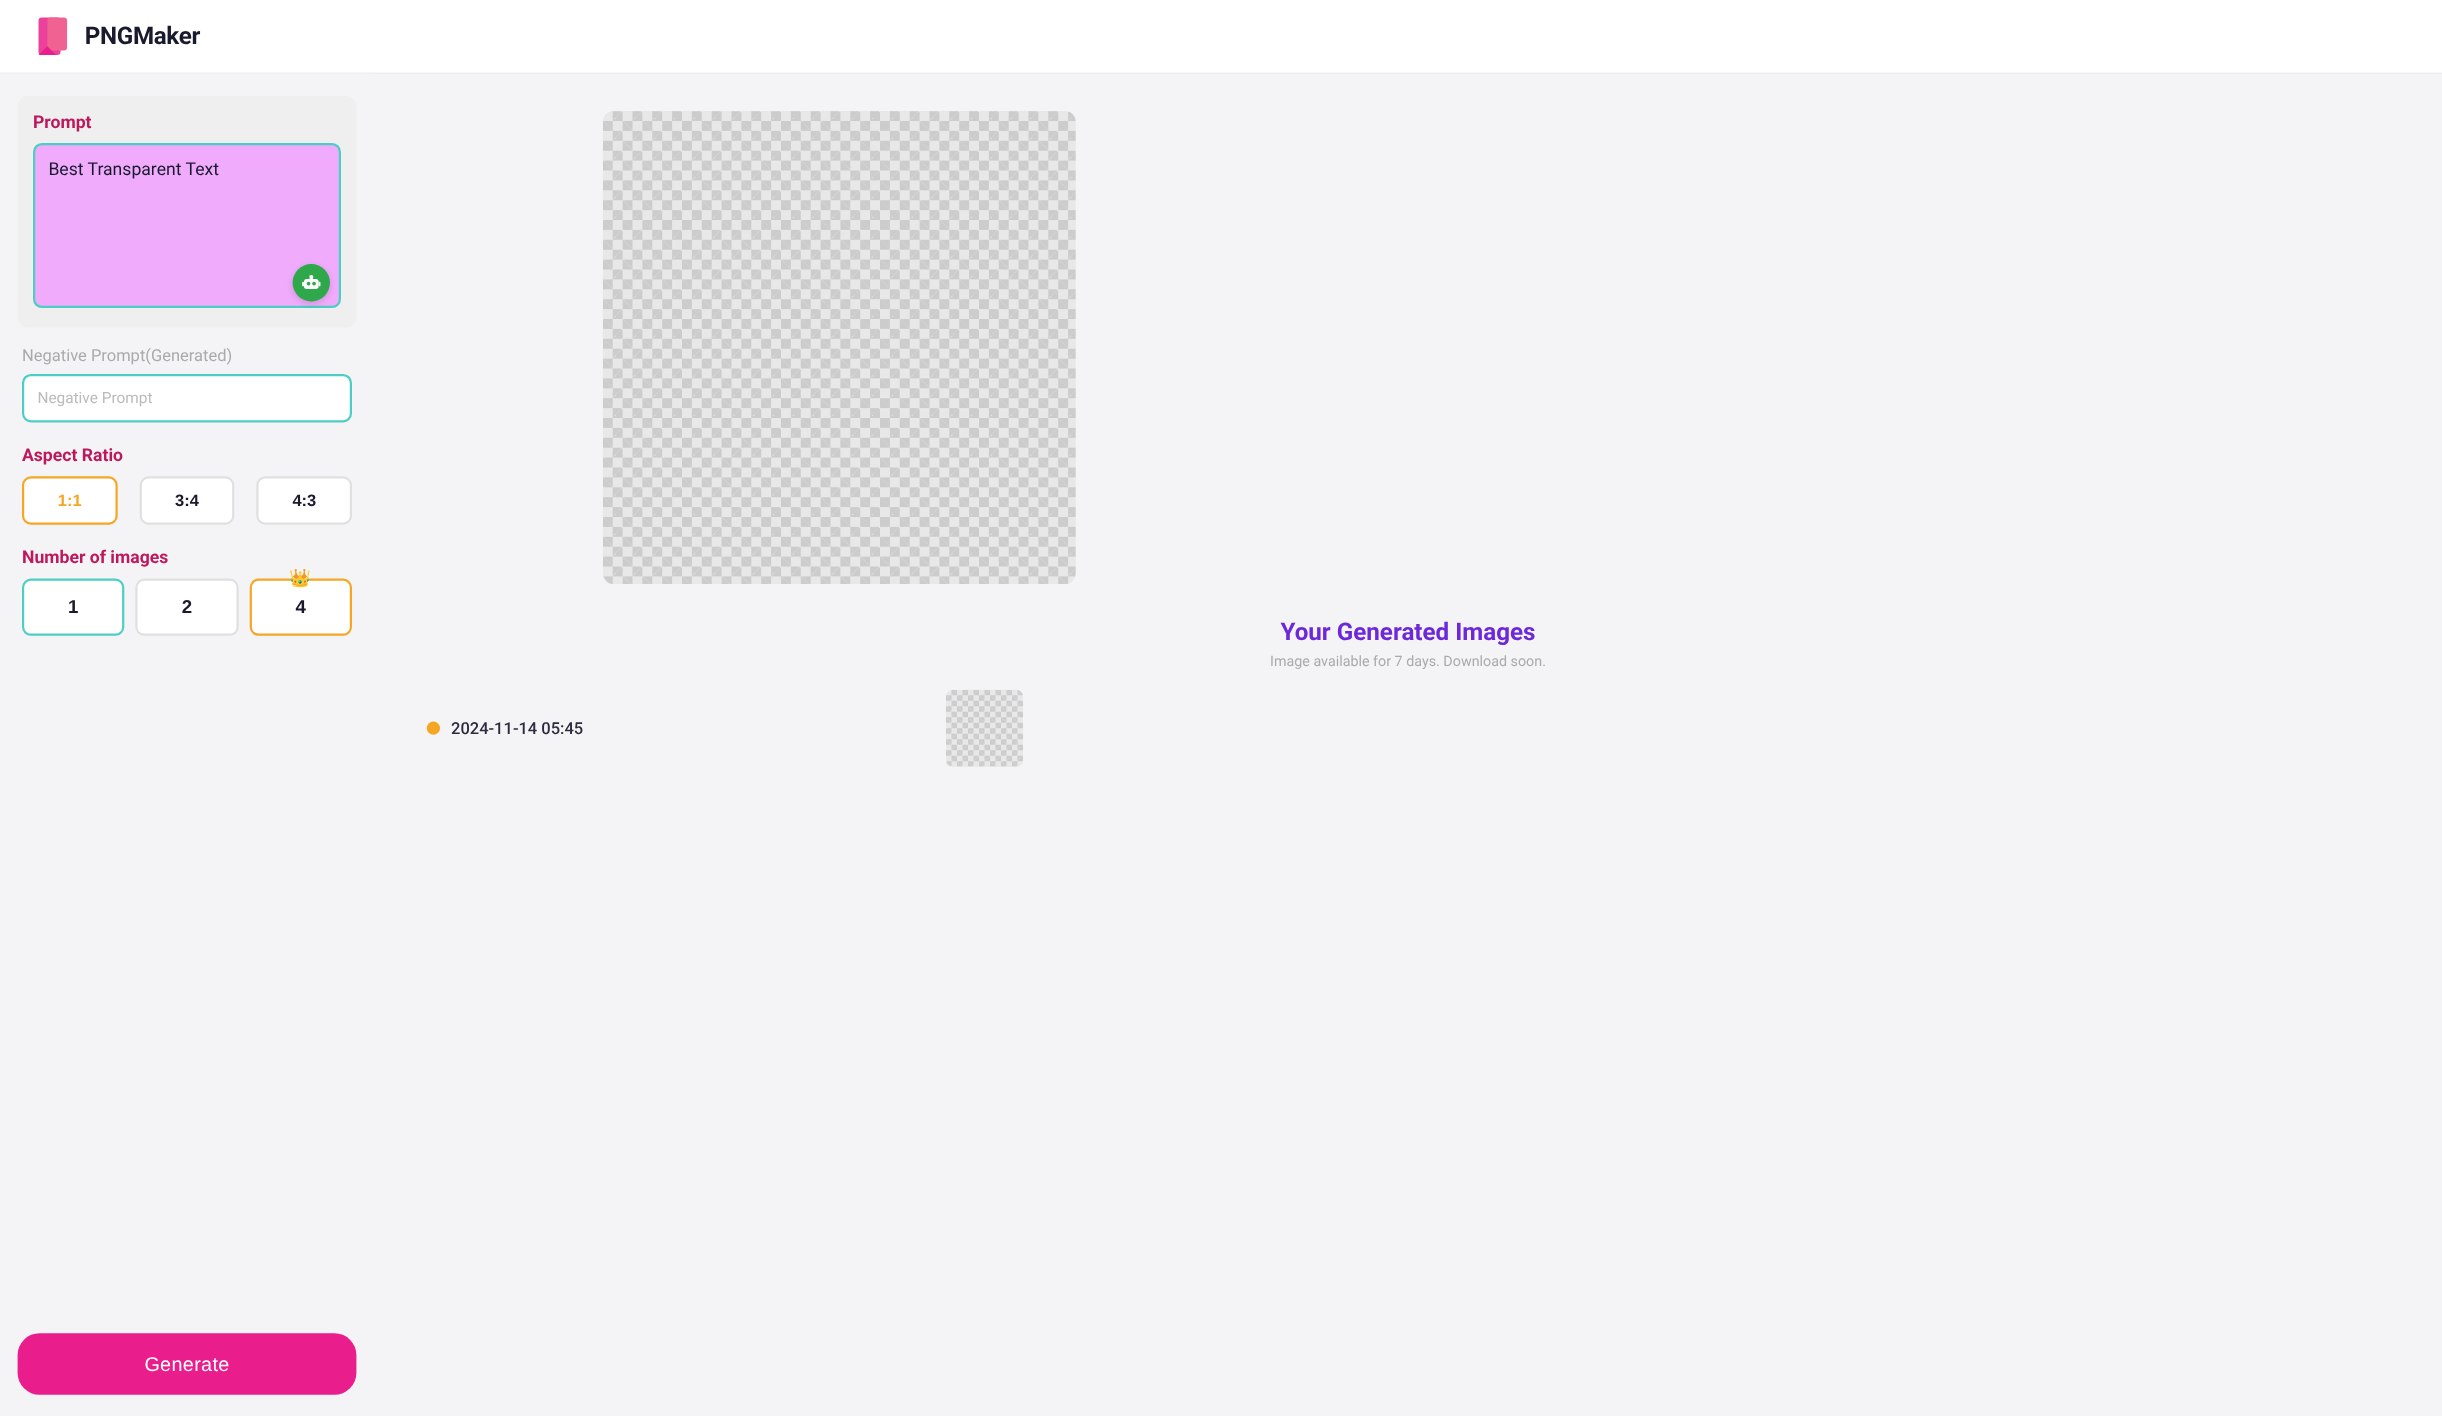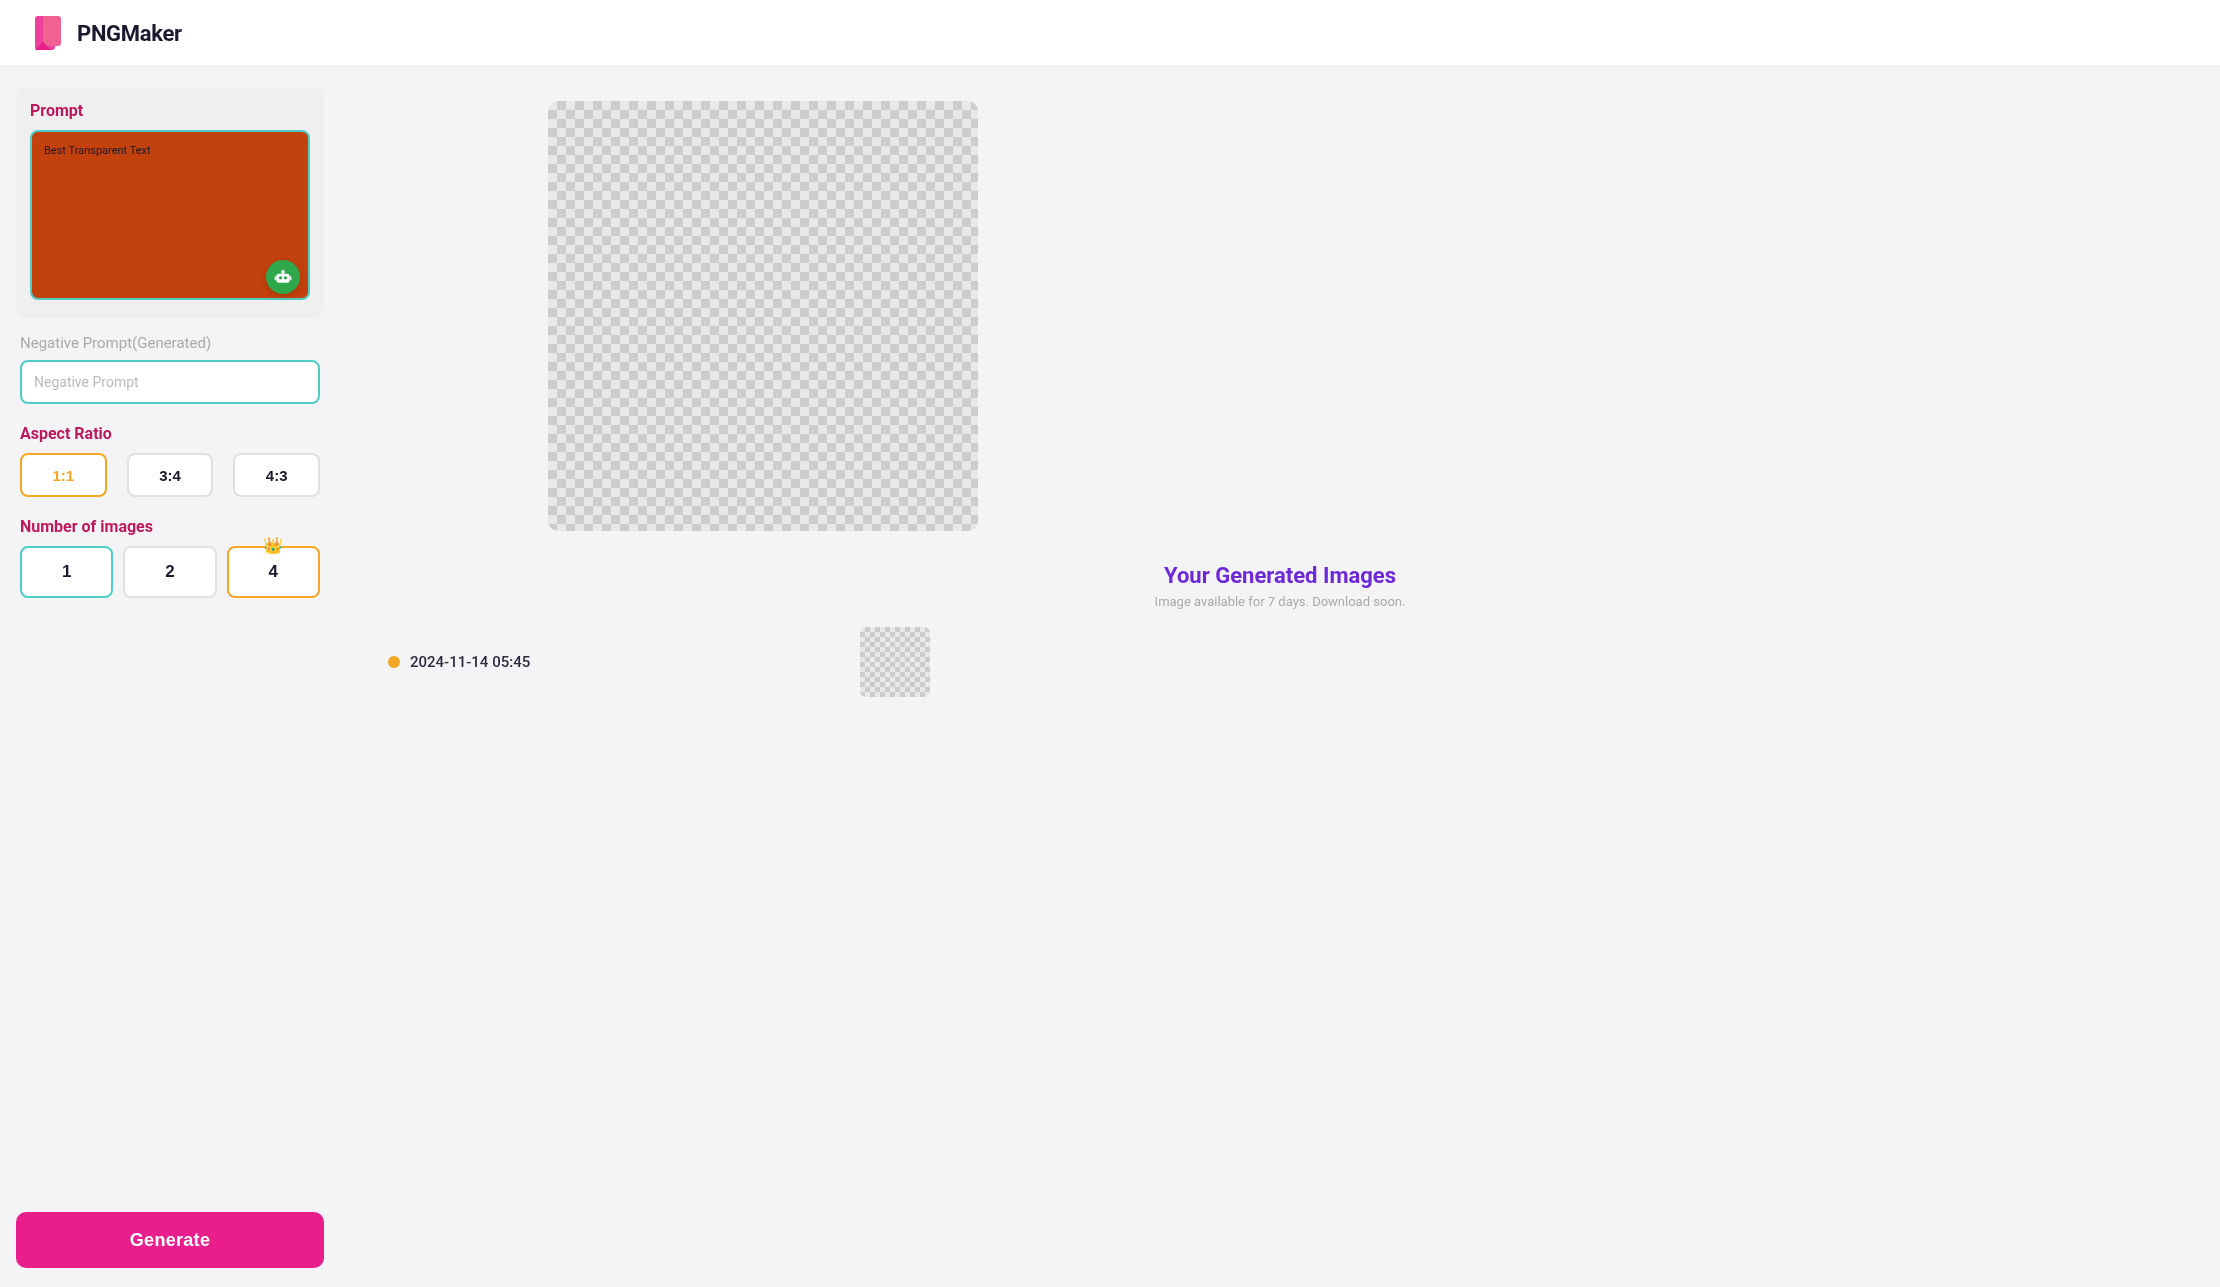--- a/index.html
+++ b/index.html
@@ -59,27 +59,27 @@
       border-radius: 10px;
       padding: 14px;
       margin-bottom: 16px;
     }
 
     .prompt-textarea-wrapper {
       position: relative;
     }
     .prompt-textarea {
       width: 100%;
-      height: 170px;
+      height: 150px;
       border: 2px solid #4ecdc4;
       border-radius: 8px;
       padding: 12px;
-      font-size: 11px;
-      color: #1a1a2e;
-      background: #c2410c;
+      font-size: 16px;
+      color: #1a1a2e;
+      background: #f0abfc;
       resize: none;
       outline: none;
       font-family: inherit;
     }
     .ai-icon-btn {
       position: absolute;
       bottom: 10px;
       right: 10px;
       width: 34px;
       height: 34px;
@@ -192,24 +192,24 @@
       transform: translateX(-50%);
       font-size: 16px;
     }
 
     
     .generate-btn {
       width: 100%;
       height: 56px;
       background: #e91e8c;
       border: none;
-      border-radius: 10px;
+      border-radius: 20px;
       color: #fff;
       font-size: 18px;
-      font-weight: 700;
+      font-weight: 400;
       cursor: pointer;
       margin-top: auto;
       letter-spacing: 0.3px;
     }
 
     
     .right-panel {
       flex: 1;
       padding: 24px 28px;
       display: flex;

